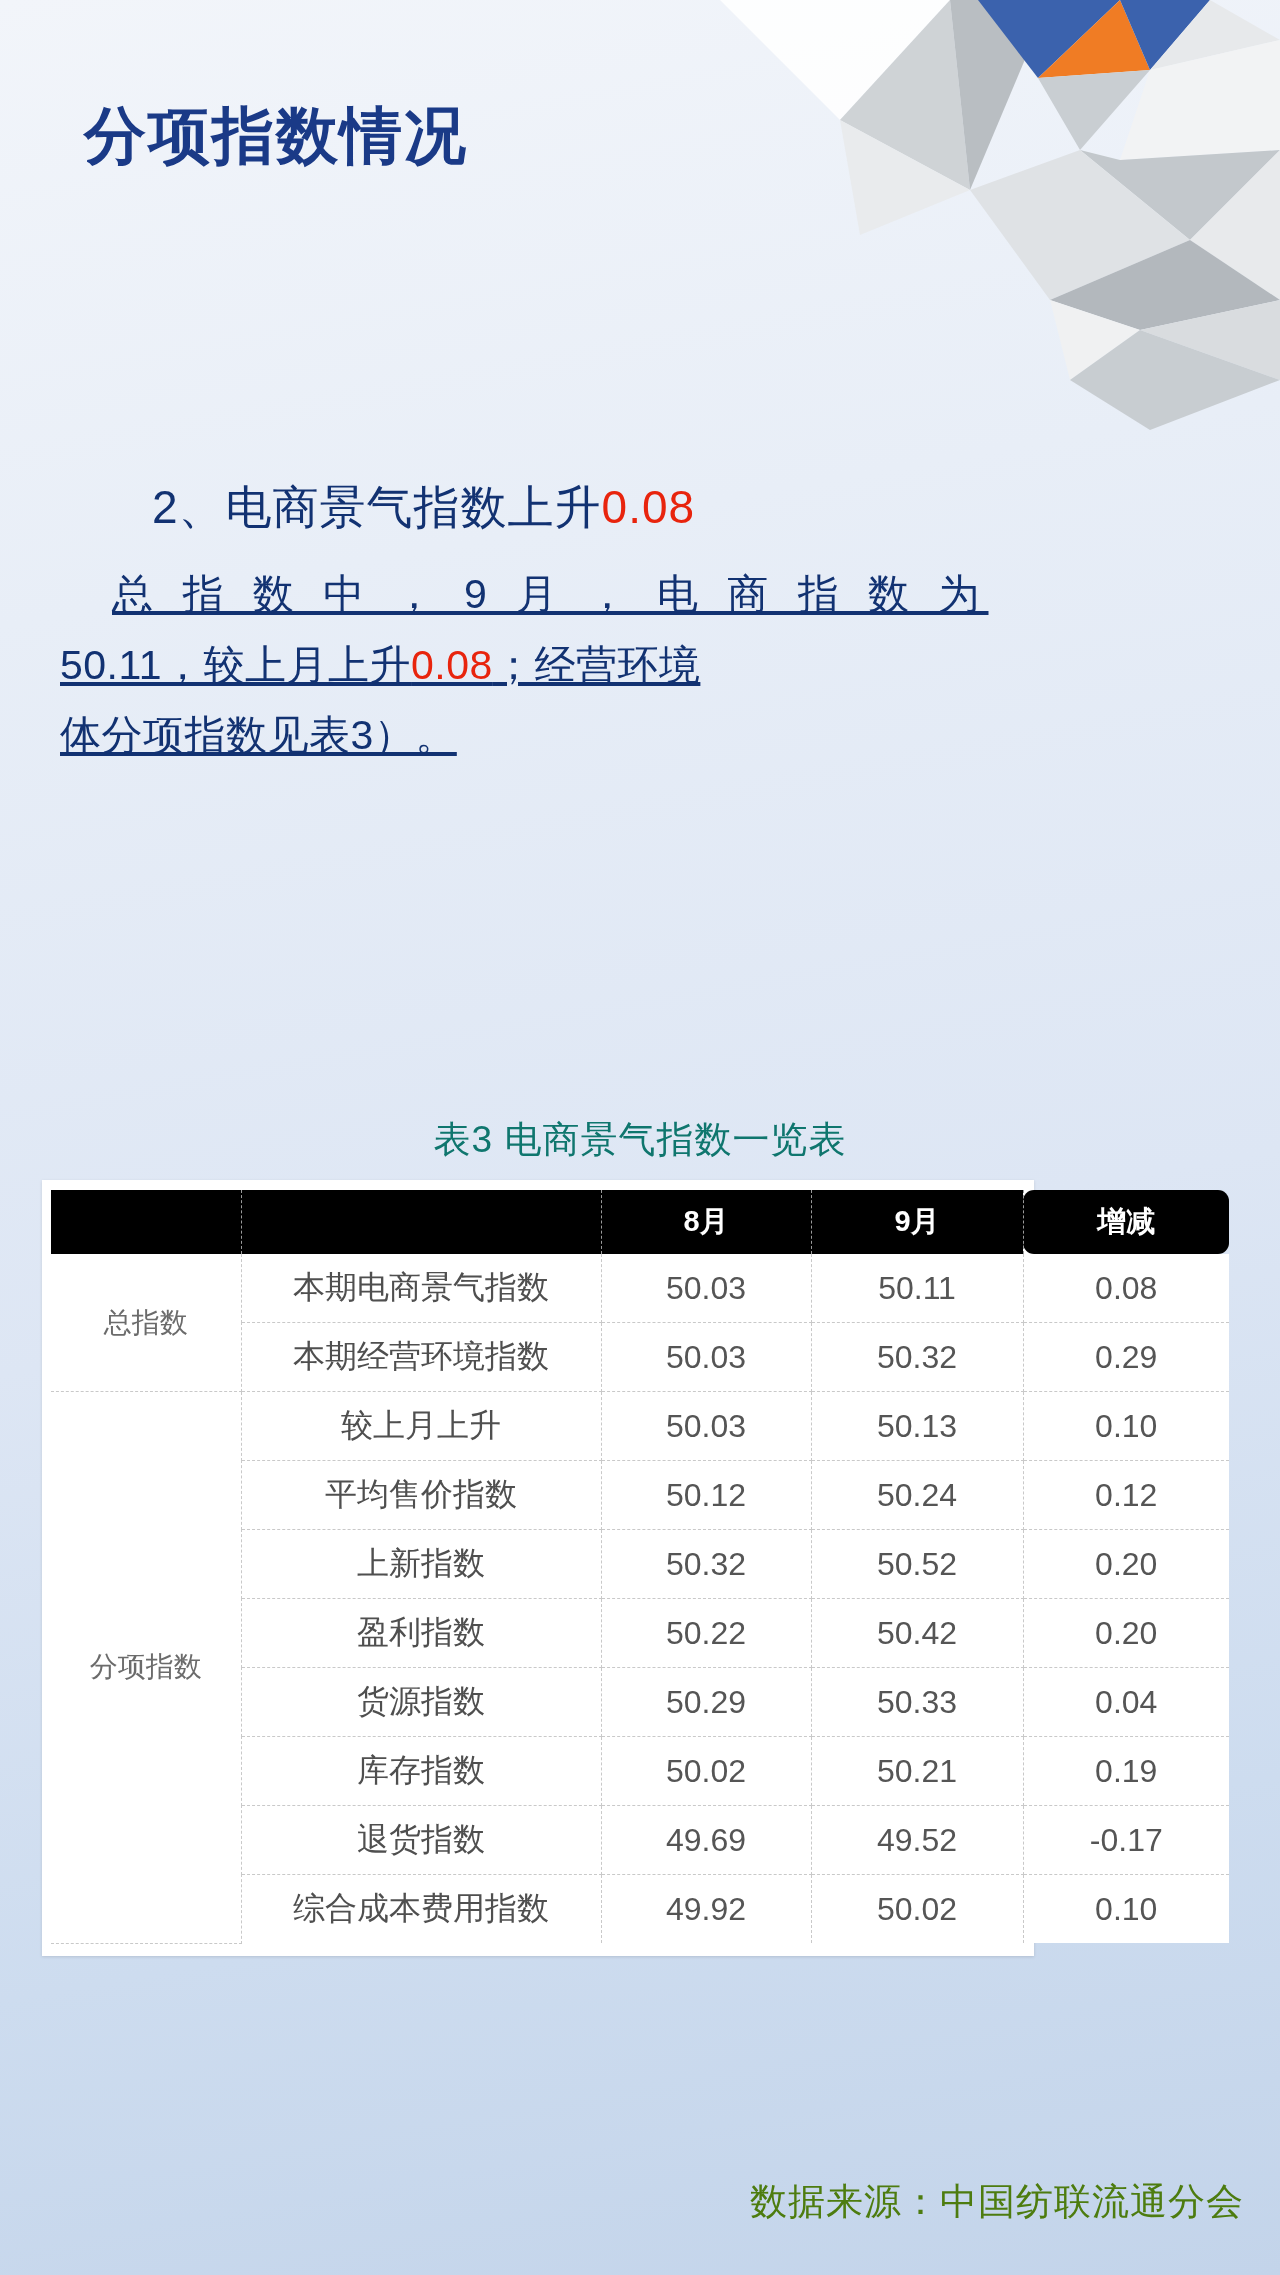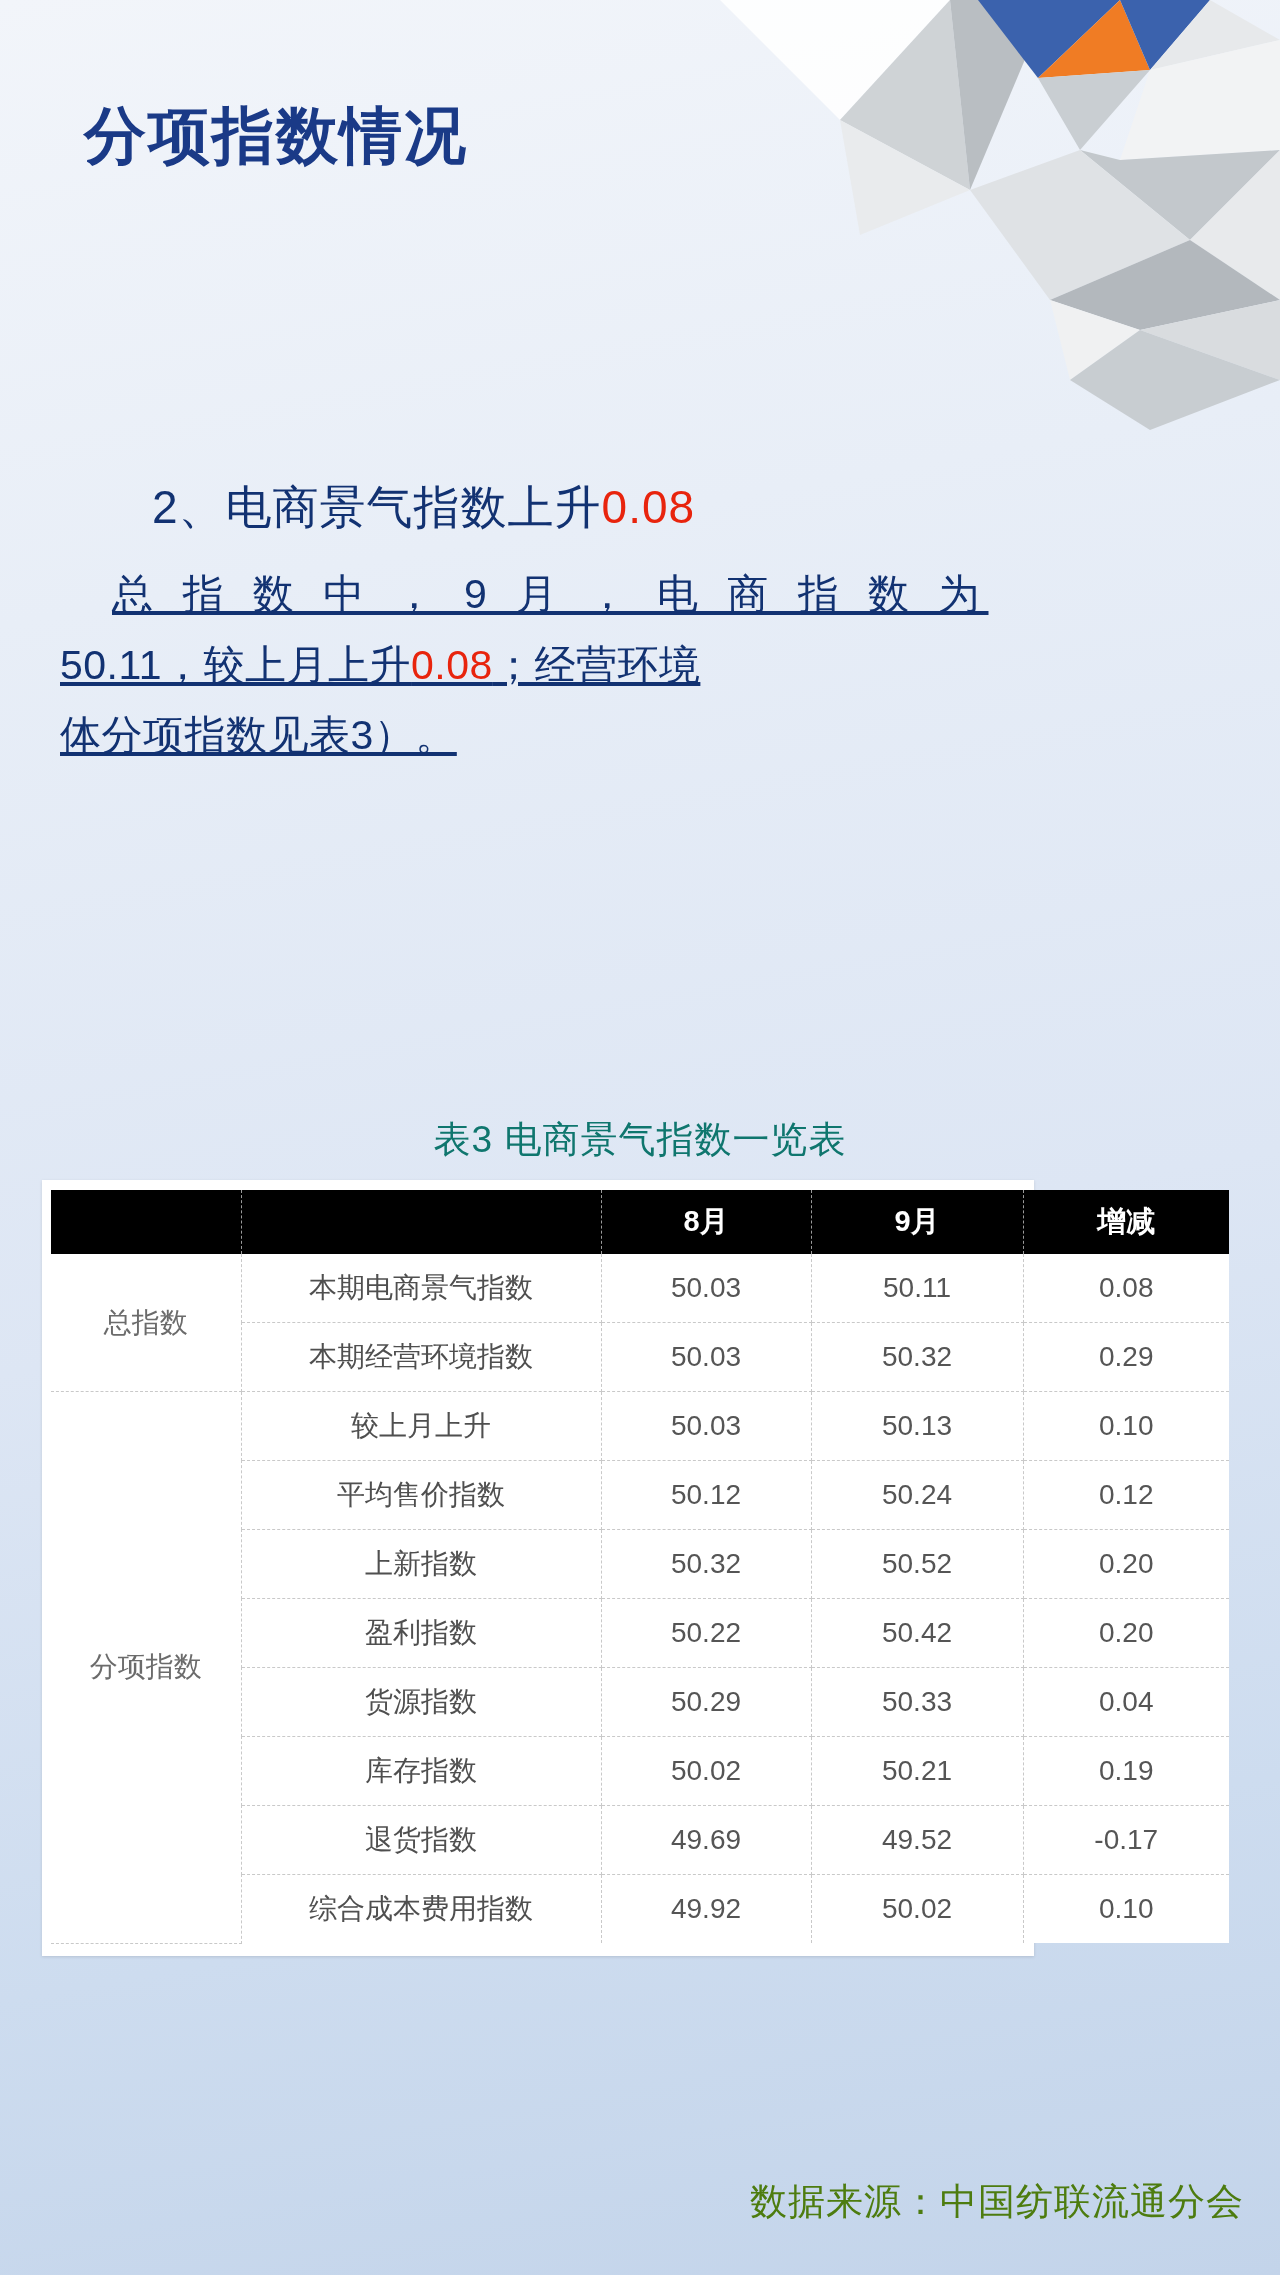--- a/index.html
+++ b/index.html
@@ -103,29 +103,29 @@
 
   table.idx thead th {
     background: #000000;
     color: #ffffff;
     font-weight: bold;
     height: 62px;
     font-size: 29px;
     border-right: 1px dashed #9a9a9a;
     text-align: center;
   }
-  table.idx thead th:last-child { border-right: none; }
+  table.idx thead th:last-child { border-right: none; border-radius: 11px; }
 
   table.idx tbody td {
     height: 66px;
     text-align: center;
     border-bottom: 1px dashed #c9c9c9;
     border-right: 1px dashed #c9c9c9;
     background: #ffffff;
-    font-size: 28px;
+    font-size: 32px;
     color: #555555;
   }
   table.idx tbody td:last-child { border-right: none; }
   table.idx tbody tr:last-child td { border-bottom: none; }
   table.idx td.rowhead {
     color: #6b6b6b;
     font-size: 28px;
   }
   table.idx td.label { color: #4f4f4f; }
 

